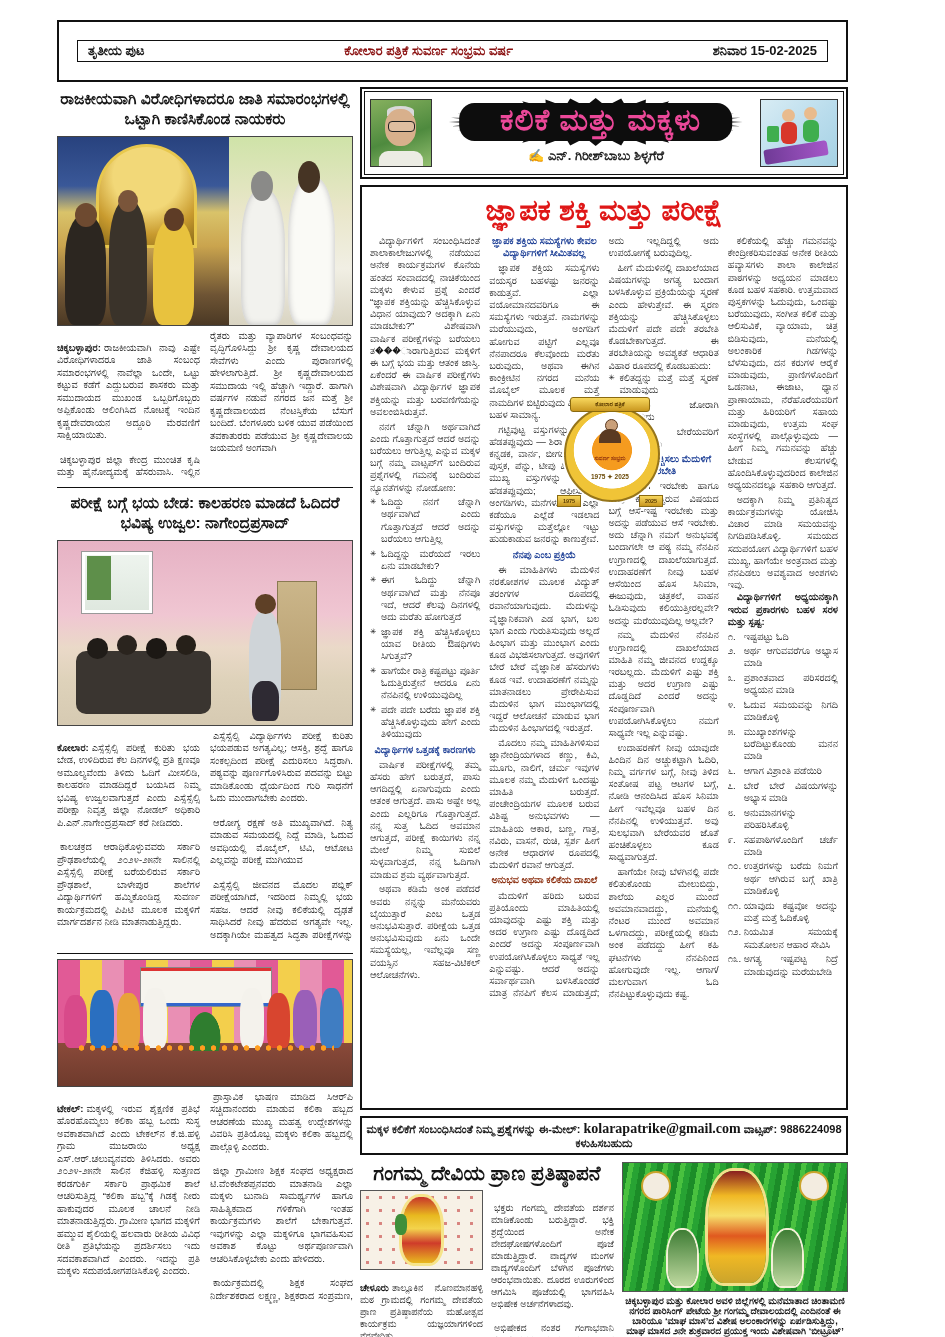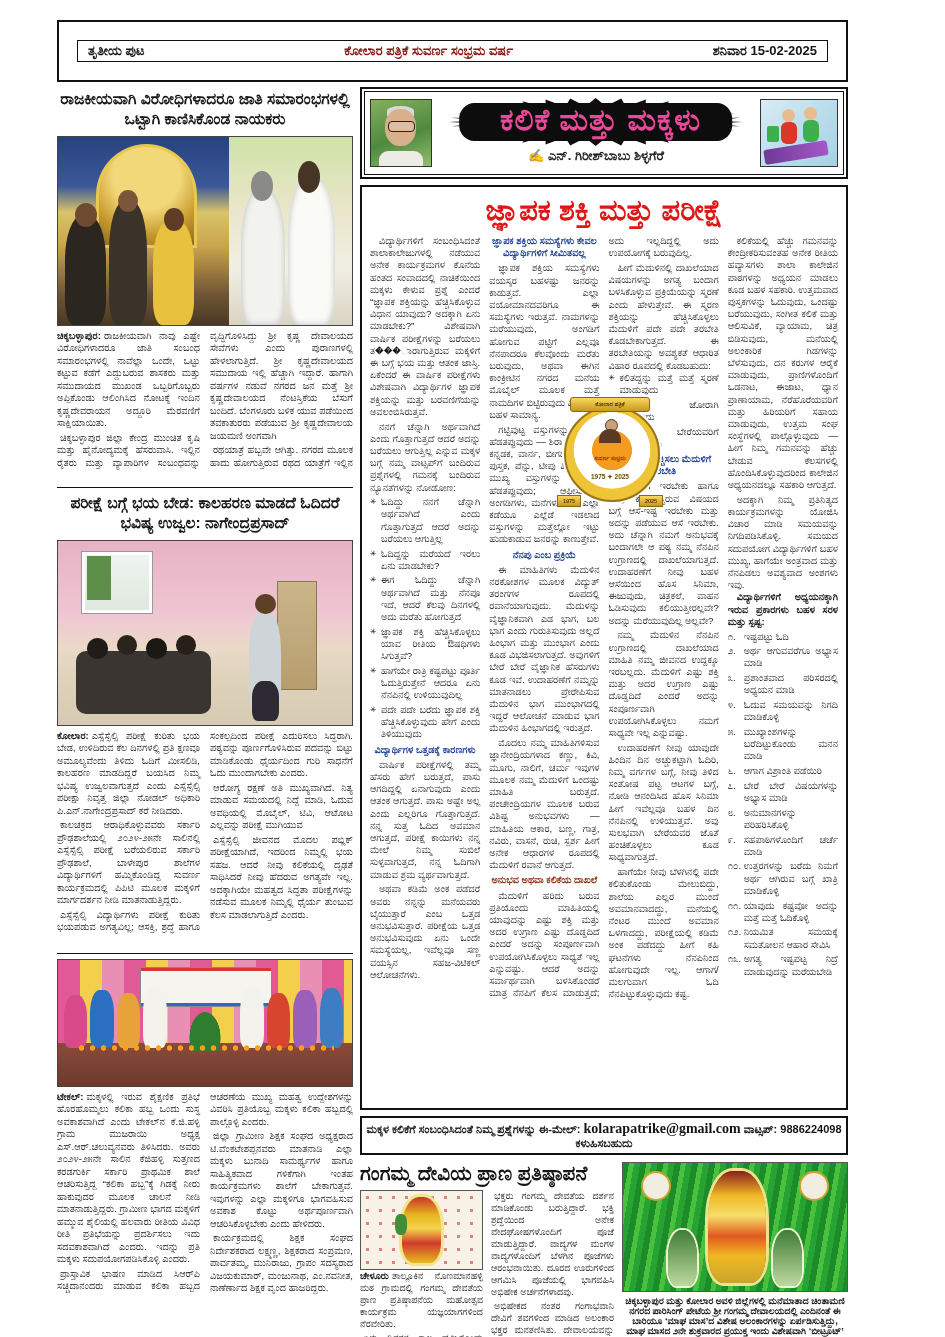--- a/index.html
+++ b/index.html
@@ -8,21 +8,21 @@
   
   .topbar{border:2px solid #111;padding:18px;background:#fff;}
   .topbar-inner{border:1px solid #111;display:flex;justify-content:space-between;align-items:center;padding:2px 10px;font-weight:bold;font-size:13px;}
   .topbar-center{color:#8a0f0f;}
   
   .content{display:flex;gap:7px;margin-top:5px;}
   .leftcol{width:296px;flex:none;}
   .rightcol{flex:1;min-width:0;}
   h2.art-head{font-weight:bold;text-align:center;font-size:15.5px;line-height:1.32;margin:2px 2px 6px;}
   .body2{column-count:2;column-gap:10px;font-size:9.7px;line-height:12.5px;text-align:justify;overflow:hidden;}
-  .para{margin:0 0 2px;}
+  .para{margin:12px 0 2px;}
   .para b{margin-right:3px;}
   hr.rule{border:none;border-top:1.5px solid #111;margin:7px 0 5px;}
   
   .photo{position:relative;overflow:hidden;border:1px solid #444;background:#ccc;}
   .ph{position:absolute;}
   .photo1{height:188px;display:flex;}
   .p1l{width:58%;height:100%;position:relative;background:linear-gradient(180deg,#28427e 0%,#3a5898 26%,#d9c36a 40%,#caa44e 58%,#6e5434 84%,#4a3824 100%);}
   .p1arch{left:22%;top:4%;width:56%;height:52%;border-radius:50% 50% 0 0;background:radial-gradient(circle at 50% 30%,#f2d878 0 40%,#c89a2e 70%,#8a6a1a 100%);border:3px solid #e8c84e;}
   .p1r{width:42%;height:100%;position:relative;background:linear-gradient(180deg,#cfe3a8 0%,#e9e6c9 38%,#f1efe4 70%,#d9d4c2 100%);}
   .sil{position:absolute;border-radius:40% 40% 22% 22%;}
@@ -81,21 +81,21 @@
   .logo-bust-head{position:absolute;top:22px;left:44px;width:11px;height:11px;border-radius:50%;background:#caa07a;border:1px solid #5a3a22;}
   .logo-years{position:absolute;top:76px;left:0;width:100%;text-align:center;font-size:6.5px;font-weight:bold;color:#6b4a08;}
   .logo-tag{position:absolute;top:58px;left:0;width:100%;text-align:center;font-size:5.5px;font-weight:bold;color:#8a2d0d;}
   .logo-wing{position:absolute;width:22px;height:10px;background:linear-gradient(#f8d85e,#c9971f);border:1px solid #8a6a10;font-size:5.5px;font-weight:bold;color:#5a3a00;text-align:center;line-height:10px;bottom:2px;}
   
   .contact{border:2px solid #111;margin-top:6px;padding:3px 4px;text-align:center;font-weight:bold;font-size:11px;}
   .contact .email{font-family:"Liberation Serif",serif;font-size:14px;}
   
   .gang{margin-top:7px;display:flex;gap:8px;height:225px;}
   .gang-left{width:254px;flex:none;}
-  .gang-left h2{font-size:20px;font-weight:bold;margin:0 0 5px;text-align:left;}
+  .gang-left h2{font-size:20px;font-weight:bold;margin:0 0 5px;text-align:center;}
   .gang-cols{display:flex;gap:8px;height:194px;overflow:hidden;}
   .gcol{flex:1;font-size:9.5px;line-height:12px;text-align:justify;min-width:0;overflow:hidden;}
   .gang-right{flex:1;min-width:0;}
   .gcap{font-size:9.2px;line-height:10px;text-align:center;font-weight:bold;margin-top:4px;}
 </style>
 </head>
 <body>
 
 <div class="sheet">
 

